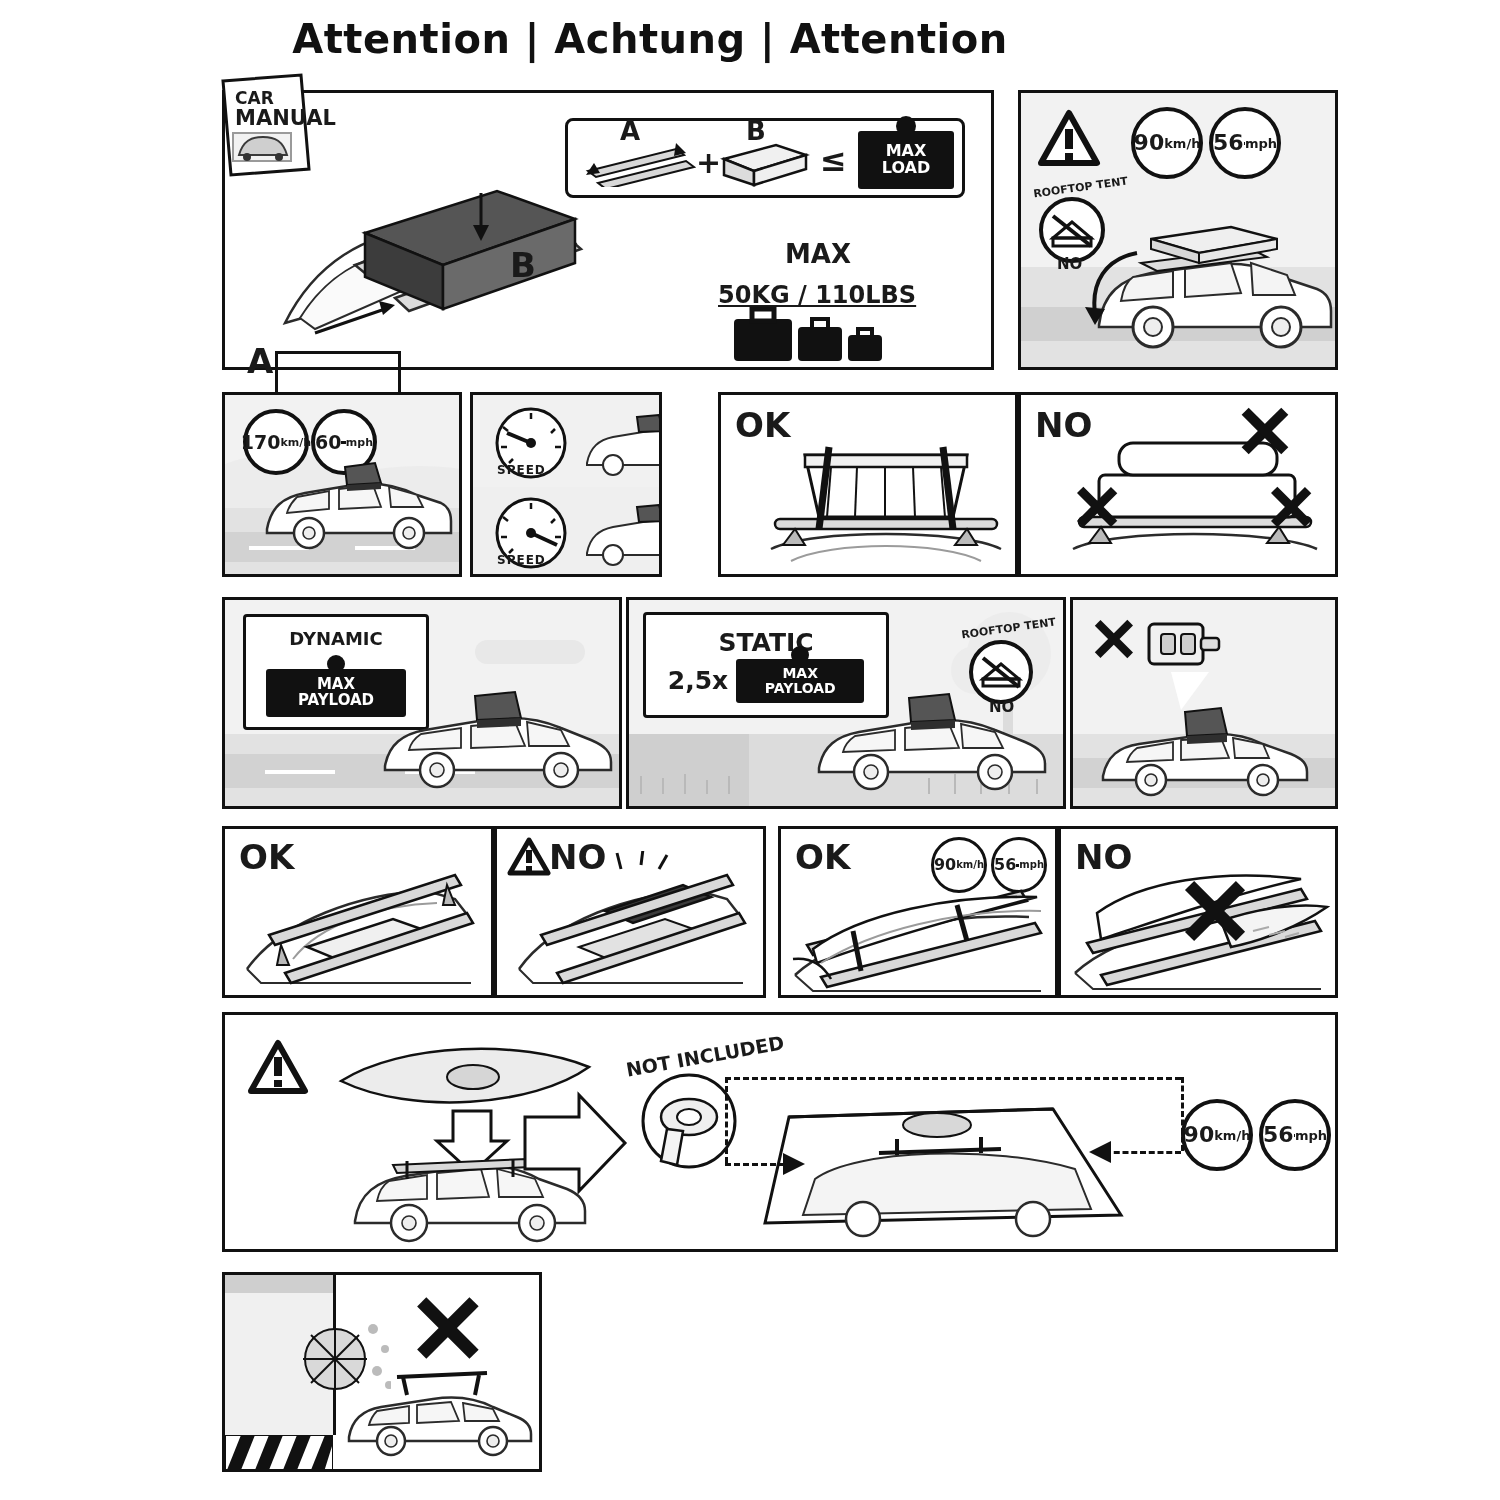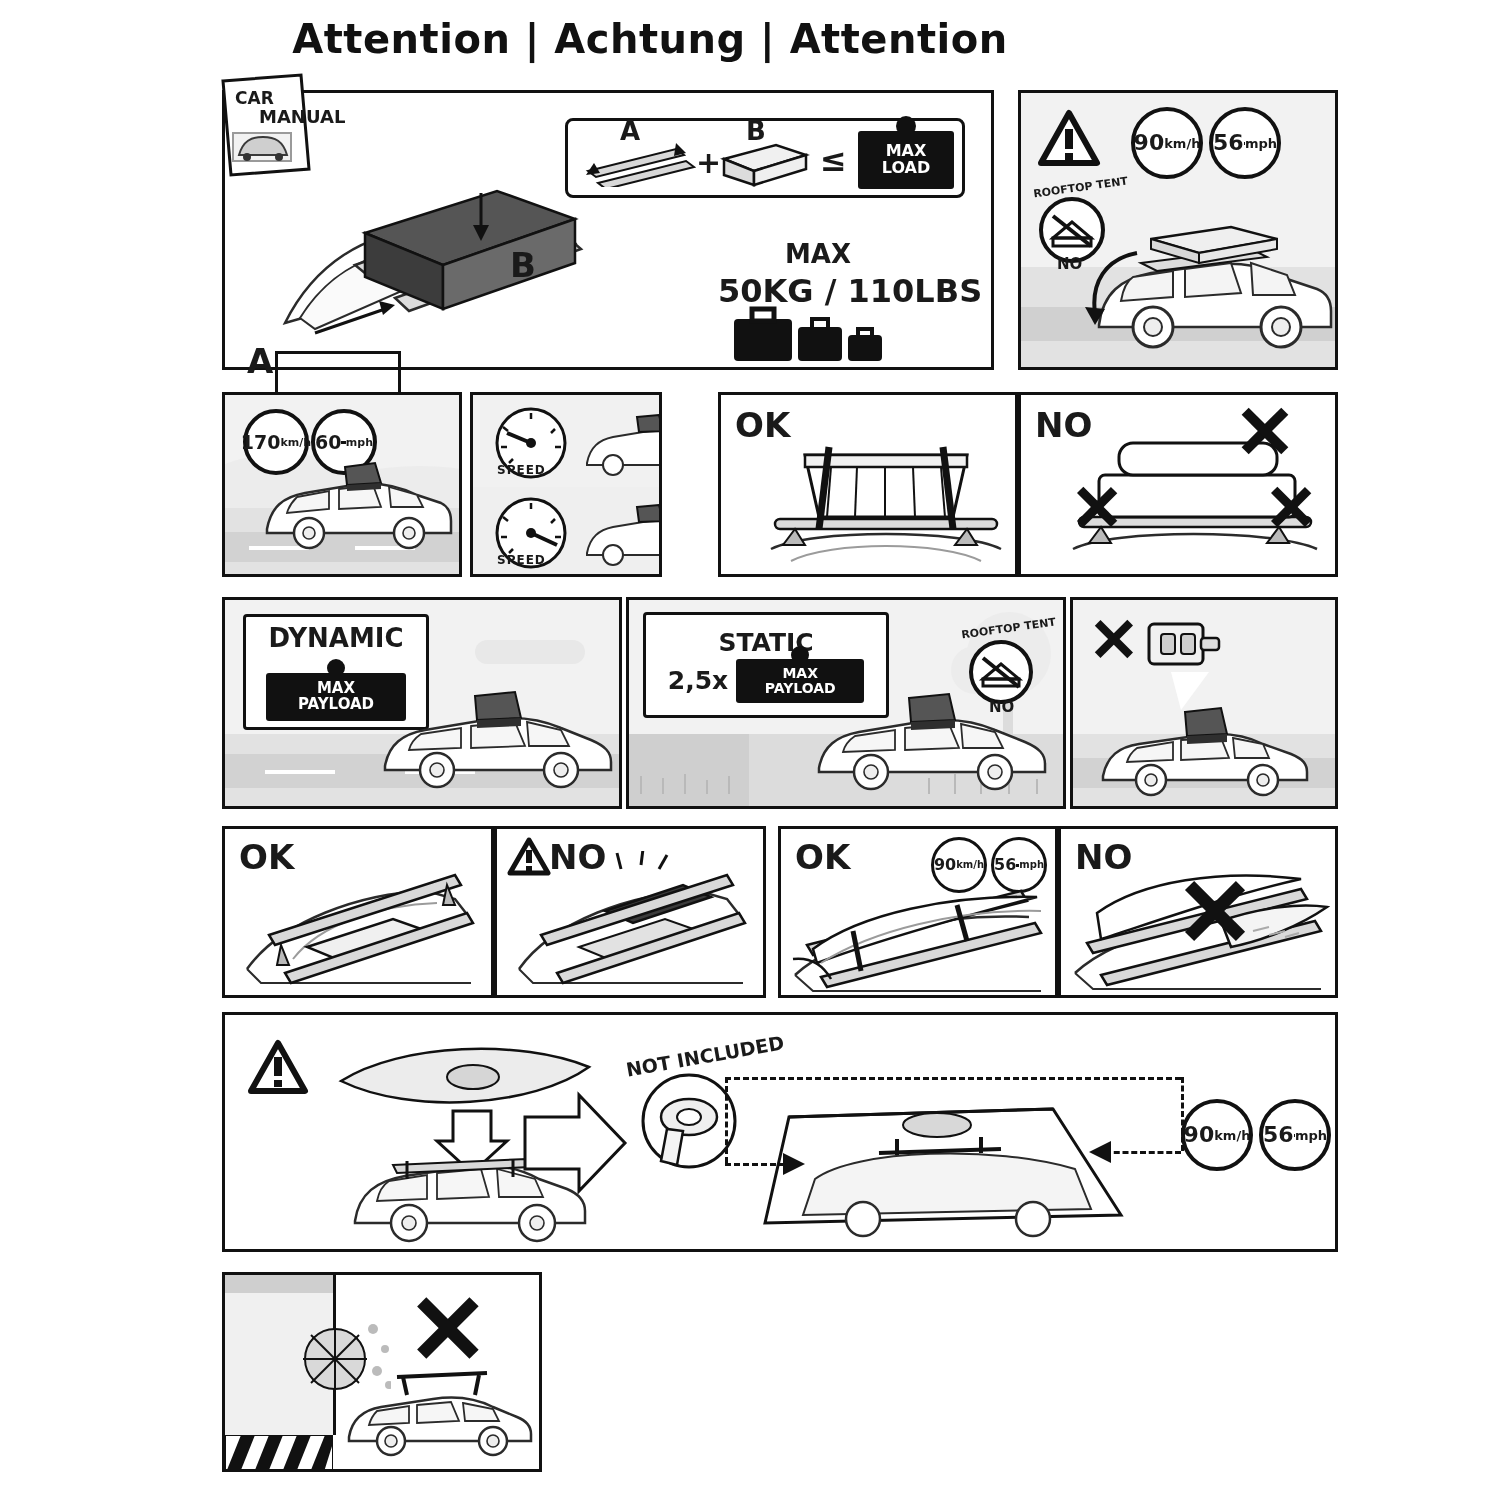--- a/index.html
+++ b/index.html
@@ -75,21 +75,21 @@
     <div style="position:absolute;left:50px;top:258px;width:120px;height:44px;border:3px solid #111;"></div>
 
     <svg style="position:absolute;left:-8px;top:-20px;" width="100" height="110" viewBox="0 0 100 110">
       <path d="M6 8 L84 2 L92 96 L14 102 Z" fill="#fff" stroke="#111" stroke-width="3"></path>
       <path d="M16 60 h58 v28 h-58 Z" fill="#f2f2f2" stroke="#9a9a9a" stroke-width="2"></path>
       <path d="M22 82 c4 -14 12 -18 24 -18 c12 0 20 4 24 18 Z" fill="#cfcfcf" stroke="#3a3a3a" stroke-width="2"></path>
       <circle cx="30" cy="84" r="4" fill="#333"></circle>
         <circle cx="62" cy="84" r="4" fill="#333"></circle>
     </svg>
     <div class="lbl" style="left:10px;top:-5px;font-size:17px;">CAR</div>
-    <div class="lbl" style="left:10px;top:13px;font-size:18px;margin-left:24px;">MANUAL</div>
+    <div class="lbl" style="left:10px;top:13px;font-size:21px;">MANUAL</div>
 
     <div class="sub" style="left:340px;top:25px;width:400px;height:80px;border-radius:8px;">
       <svg style="position:absolute;left:12px;top:16px;" width="120" height="50" viewBox="0 0 120 50">
         <path d="M8 34 L96 12 L104 18 L16 40 Z" fill="#d8d8d8" stroke="#111" stroke-width="2"></path>
         <path d="M18 46 L106 24 L114 30 L26 52 Z" fill="#d8d8d8" stroke="#111" stroke-width="2"></path>
         <path d="M14 26 l-8 12 l14 -2 Z" fill="#111"></path>
         <path d="M96 6 l10 10 l-12 3 Z" fill="#111"></path>
       </svg>
       <div class="lbl" style="left:52px;top:-5px;font-size:26px;">A</div>
       <div class="lbl" style="left:128px;top:24px;font-size:30px;">+</div>
@@ -104,21 +104,21 @@
         <svg width="96" height="22" viewBox="0 0 96 22" style="position:absolute;top:-16px;left:0;">
             <circle cx="48" cy="11" r="10" fill="#111"></circle>
             <rect x="30" y="18" width="36" height="6" fill="#111"></rect>
           </svg>
         <span style="font-size:16px;">MAX</span>
         <span style="font-size:16px;">LOAD</span>
       </div>
     </div>
 
     <div class="lbl" style="left:560px;top:146px;font-size:26px;">MAX</div>
-    <div class="lbl" style="left:493px;top:179px;font-size:32px;">50KG / 110LBS</div>
+    <div class="lbl" style="left:493px;top:188px;font-size:24px;text-decoration:underline;">50KG / 110LBS</div>
     <svg style="position:absolute;left:505px;top:212px;" width="170" height="56" viewBox="0 0 170 56">
       <rect x="4" y="14" width="58" height="42" rx="4" fill="#111"></rect>
         <rect x="22" y="4" width="22" height="12" fill="none" stroke="#111" stroke-width="5"></rect>
       <rect x="68" y="22" width="44" height="34" rx="4" fill="#111"></rect>
         <rect x="82" y="14" width="16" height="10" fill="none" stroke="#111" stroke-width="4"></rect>
       <rect x="118" y="30" width="34" height="26" rx="4" fill="#111"></rect>
         <rect x="128" y="24" width="14" height="8" fill="none" stroke="#111" stroke-width="4"></rect>
     </svg>
   </div>
 
@@ -309,21 +309,21 @@
   <div class="panel" style="left:222px;top:597px;width:400px;height:212px;overflow:hidden;">
     <div class="sky" style="height:140px;"></div>
     <div style="position:absolute;left:30px;top:22px;width:90px;height:26px;border-radius:14px;background:#e8e8e8;"></div>
     <div style="position:absolute;left:250px;top:40px;width:110px;height:24px;border-radius:14px;background:#e8e8e8;"></div>
     <div class="ground" style="height:72px;"></div>
     <div class="road" style="bottom:18px;height:34px;background:#d2d2d2;"></div>
     <div style="position:absolute;left:40px;bottom:32px;width:70px;height:4px;background:#fff;"></div>
     <div style="position:absolute;left:180px;bottom:32px;width:70px;height:4px;background:#fff;"></div>
 
     <div class="wplate" style="left:18px;top:14px;width:180px;height:110px;">
-      <span style="font-size:26px;margin-bottom:20px;">DYNAMIC</span>
+      <span style="font-size:18px;margin-bottom:20px;">DYNAMIC</span>
       <div class="plate" style="position:relative;left:0;top:0;width:140px;height:48px;">
         <svg width="140" height="20" viewBox="0 0 140 20" style="position:absolute;top:-15px;left:0;">
             <circle cx="70" cy="10" r="9" fill="#111"></circle>
             <rect x="54" y="16" width="32" height="6" fill="#111"></rect>
           </svg>
         <span style="font-size:15px;">MAX</span>
         <span style="font-size:15px;">PAYLOAD</span>
       </div>
     </div>
 

